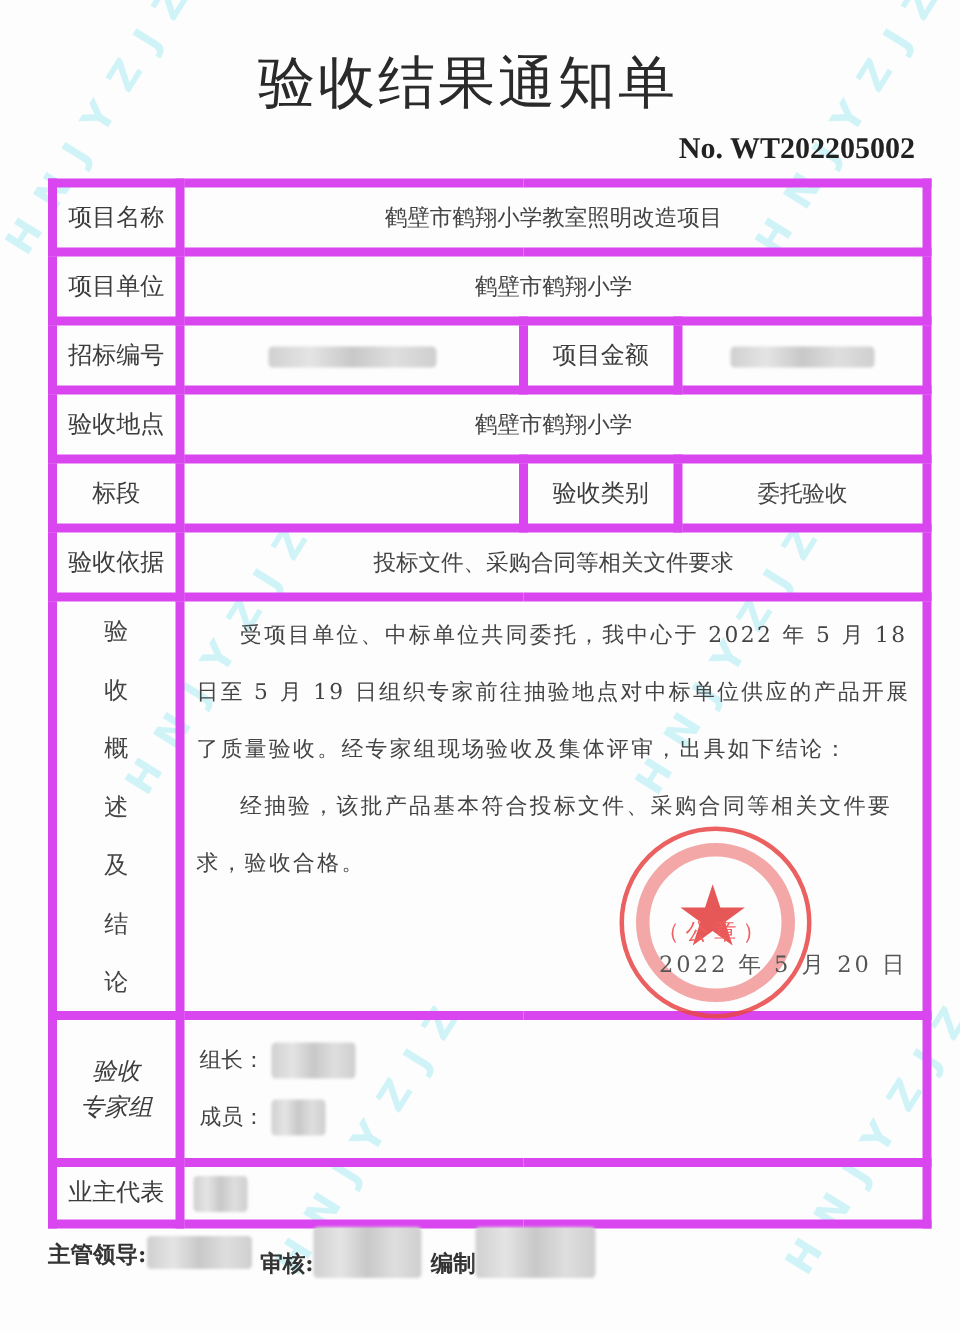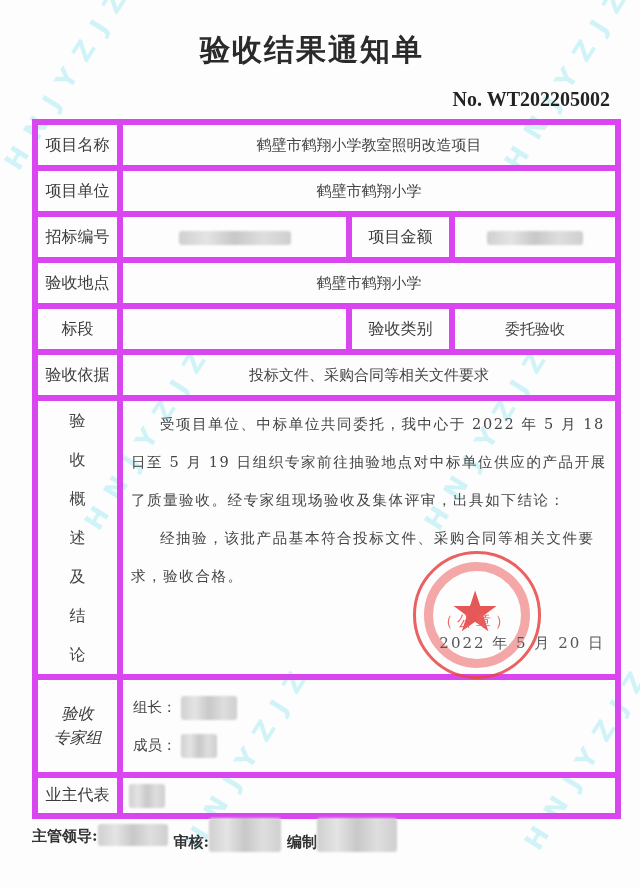--- a/index.html
+++ b/index.html
@@ -7,21 +7,21 @@
     width: 640px; height: 888px; background: #fdfdfd; position: relative; overflow: hidden;
     font-family: "DejaVu Serif", "Liberation Serif", serif; color: #3a3a3a;
   }
   .wm {
     position: absolute; color: #7fe3f0; opacity: 0.35; font-family: "DejaVu Sans", sans-serif;
     font-weight: bold; font-size: 26px; letter-spacing: 14px; transform: rotate(-58deg);
     white-space: nowrap; pointer-events: none;
   }
   .title {
     position: absolute; left: 0; top: 30px; width: 624px; text-align: center;
-    font-size: 30px; font-weight: bold; letter-spacing: 2px; color: #2a2a2a;
+    font-size: 38px; font-weight: normal; letter-spacing: 2px; color: #2a2a2a;
   }
   .docno {
     position: absolute; right: 30px; top: 88px; font-family: "Liberation Serif", serif;
     font-weight: bold; font-size: 20px; color: #222;
   }
   table {
     position: absolute; left: 32px; top: 119px; width: 583px; border-collapse: collapse;
     border: 2px solid #333; table-layout: fixed;
   }
   td { border: 6px solid #d946ef; font-size: 15px; text-align: center; padding: 0; color: #444; }

